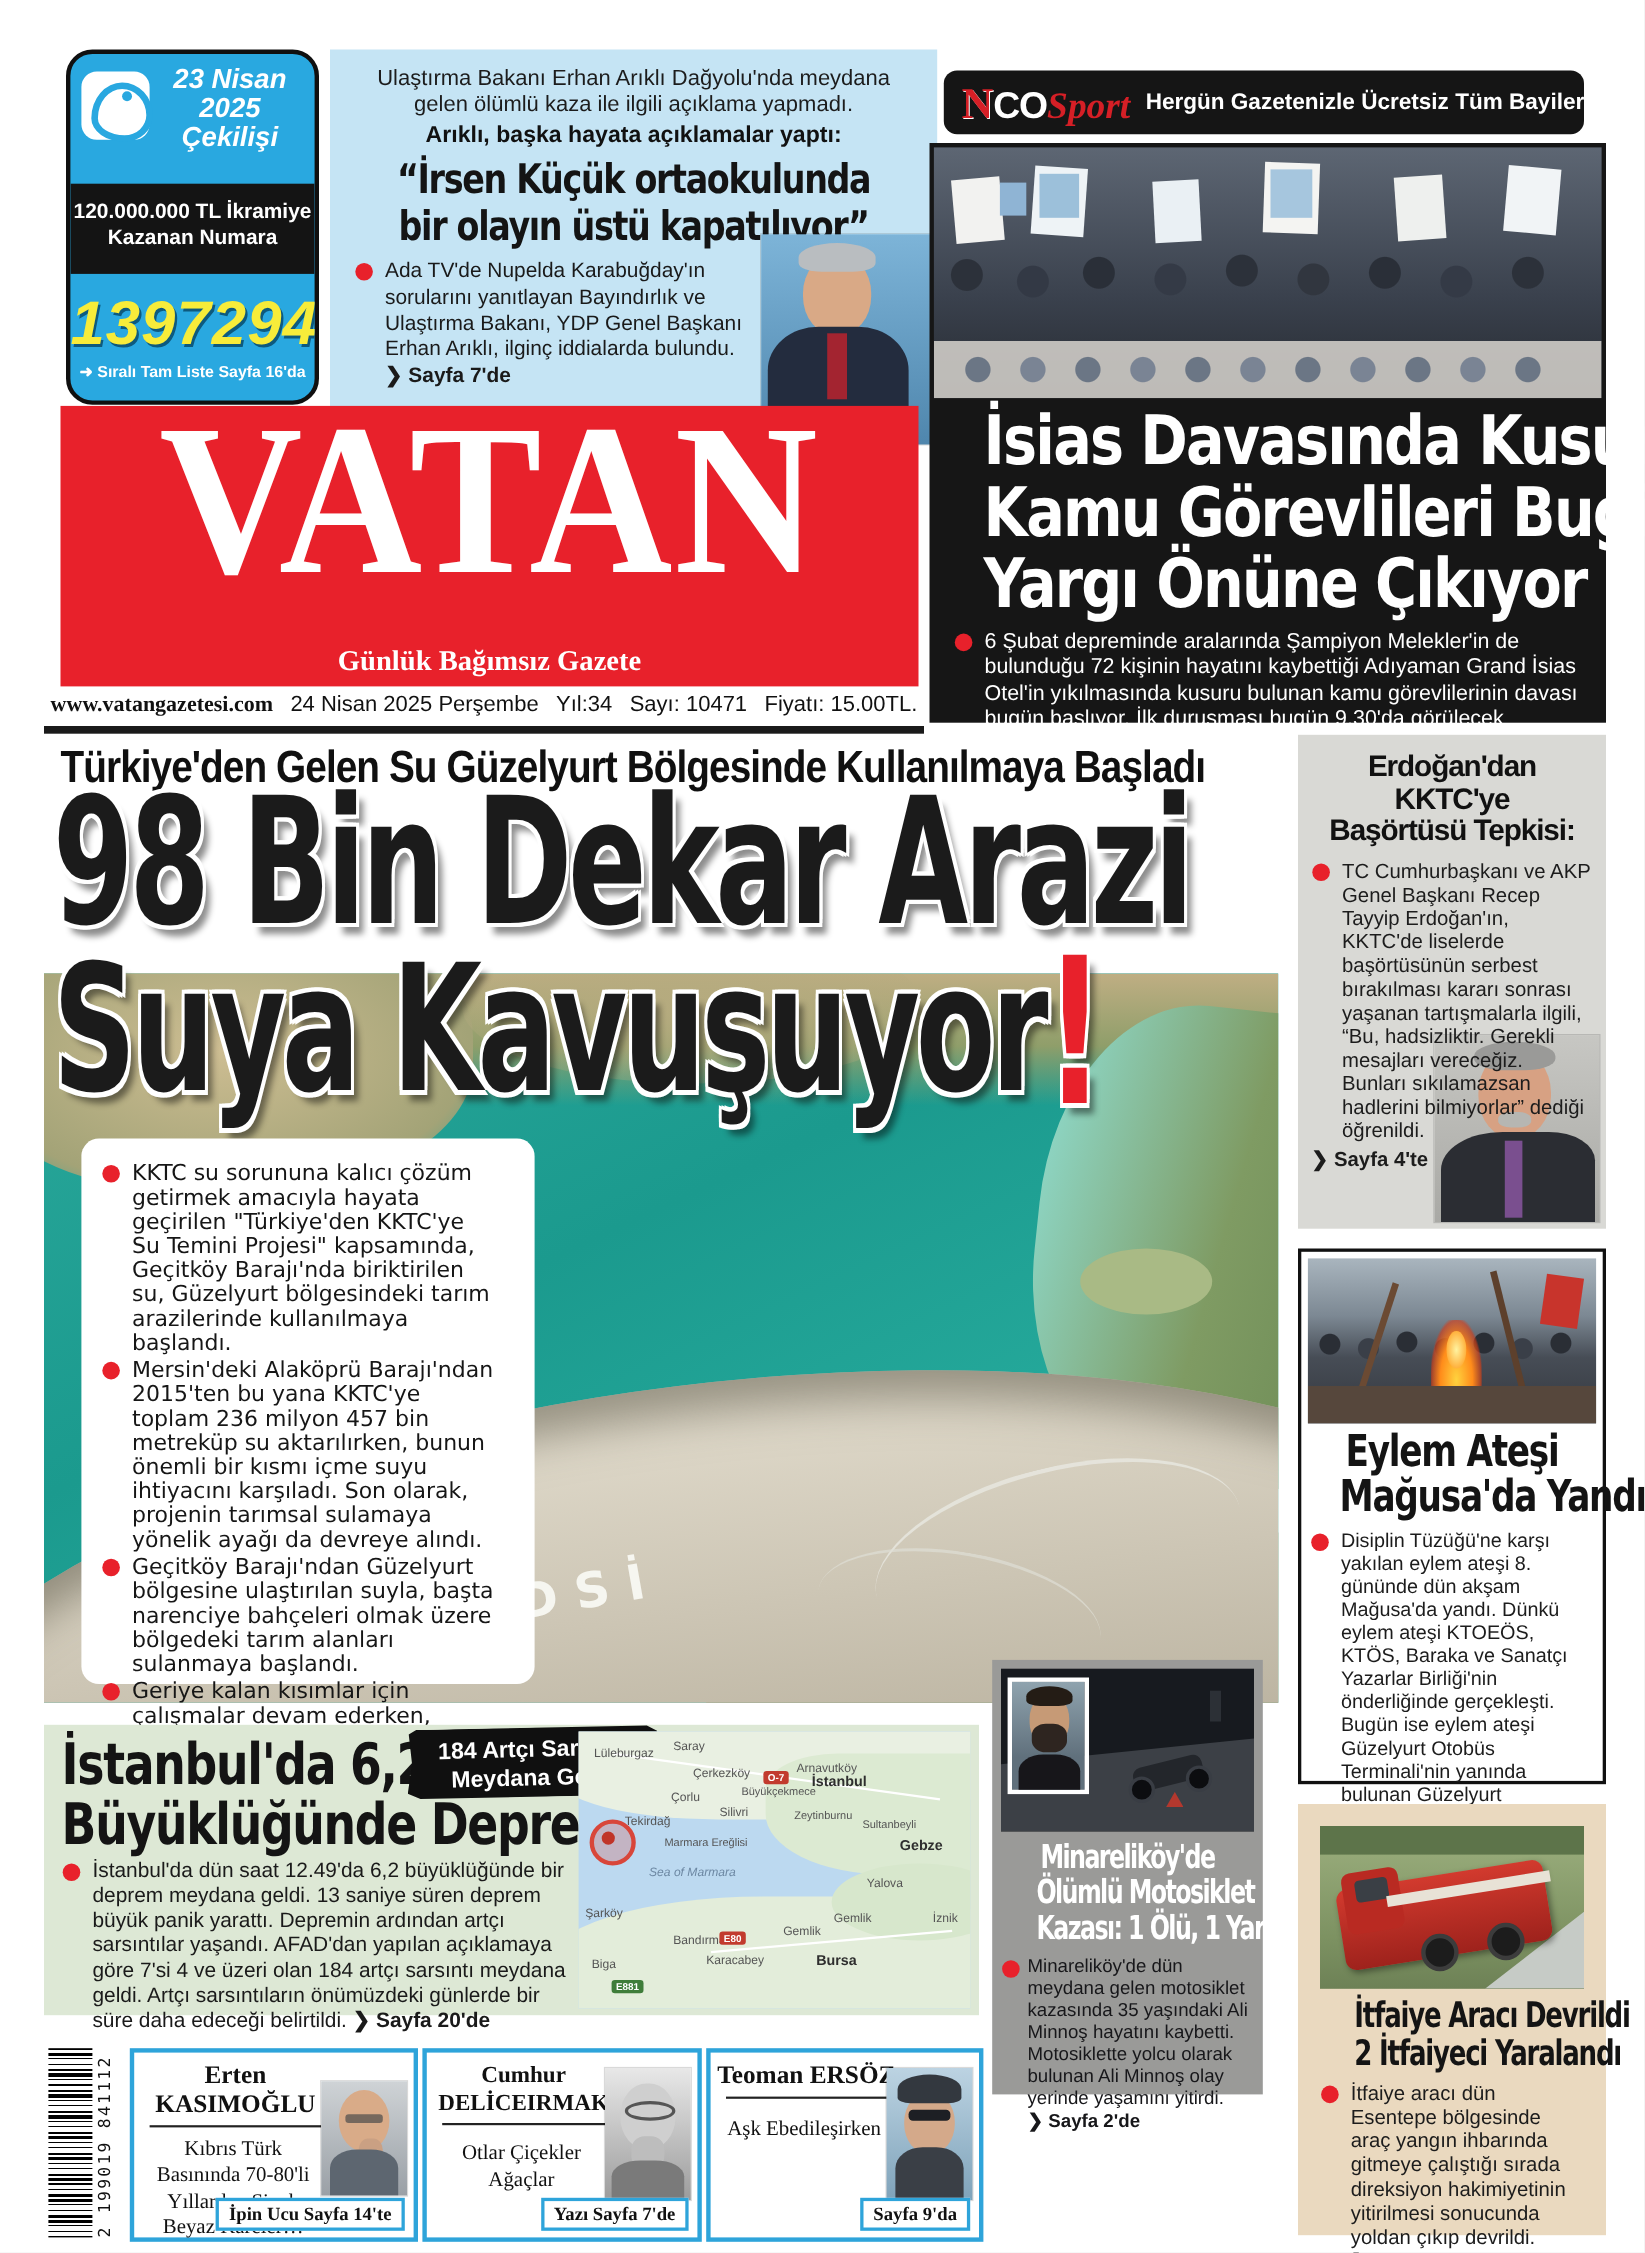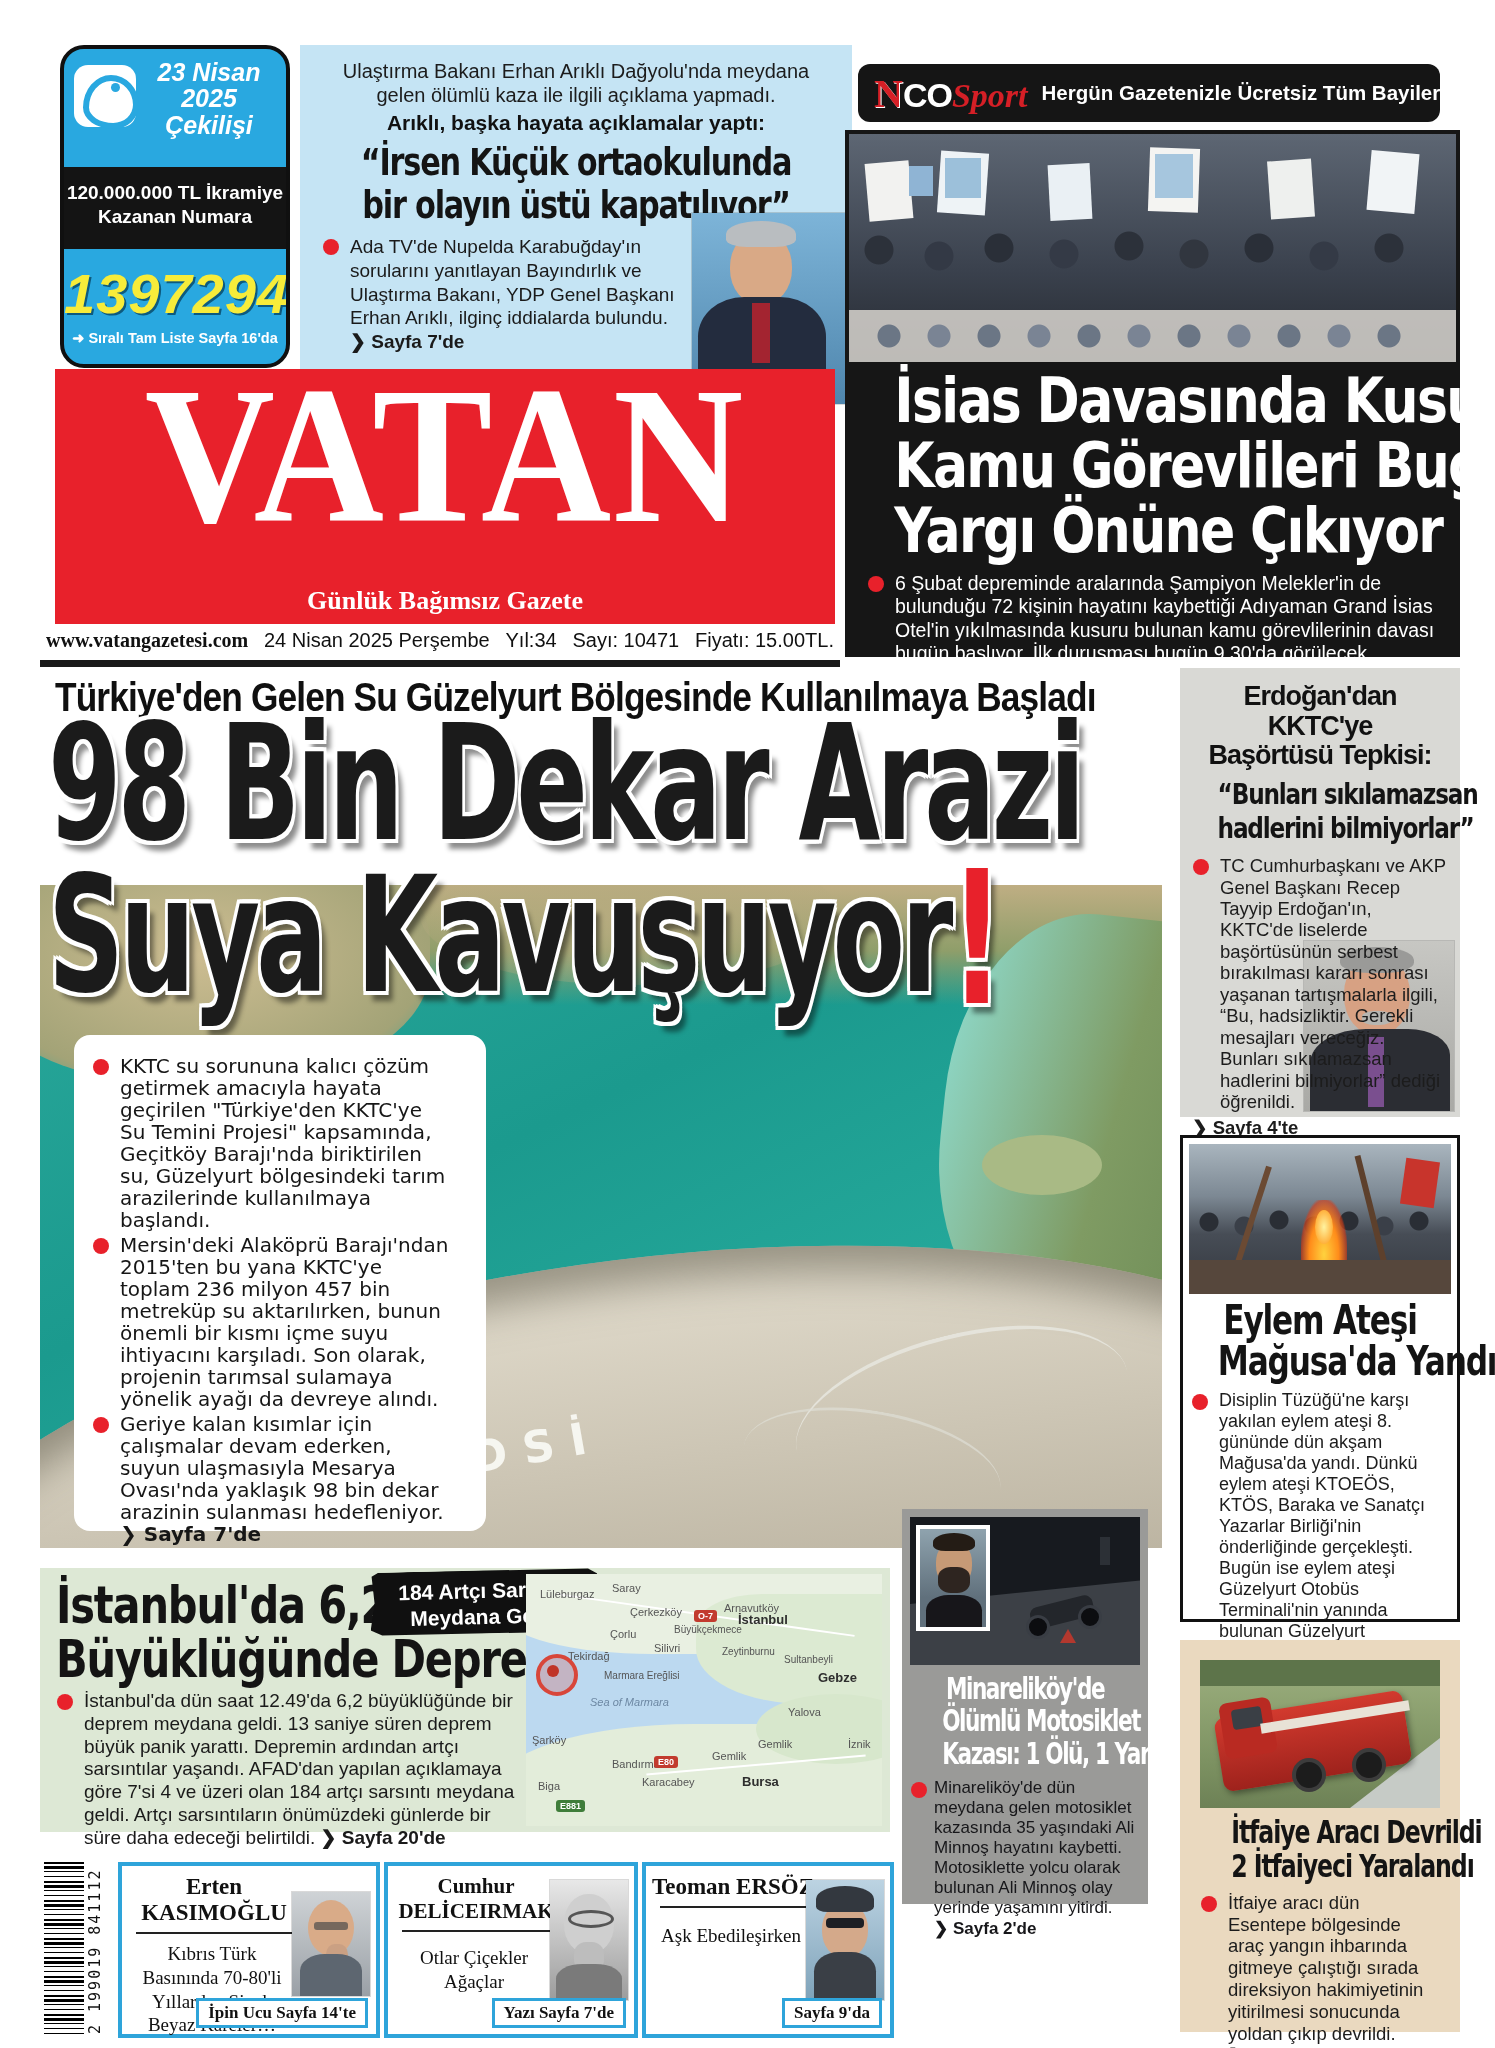--- a/index.html
+++ b/index.html
@@ -145,32 +145,29 @@
   <span class="abs cndl mainhl" style="left:48px;top:704px;font-size:160px;line-height:1;transform:scaleX(.66);">98 Bin Dekar Arazi</span>
   <div class="abs" style="left:48px;top:856px;">
     <span class="cndl mainhl" style="font-size:160px;line-height:1;transform:scaleX(.66);">
       <span>Suya Kavuşuyor</span><span style="color:#e8212b;font-size:185px;line-height:.85;vertical-align:-12px;">!</span>
     </span>
   </div>
 
   <div class="abs" style="left:74px;top:1035px;width:412px;height:496px;background:#fff;border-radius:16px;padding:20px 34px 0 18px;box-sizing:border-box;font-family:'DejaVu Sans',sans-serif;font-size:20px;line-height:1.1;color:#161616;">
     <p class="bp">KKTC su sorununa kalıcı çözüm getirmek amacıyla hayata geçirilen "Türkiye'den KKTC'ye Su Temini Projesi" kapsamında, Geçitköy Barajı'nda biriktirilen su, Güzelyurt bölgesindeki tarım arazilerinde kullanılmaya başlandı.</p>
     <p class="bp">Mersin'deki Alaköprü Barajı'ndan 2015'ten bu yana KKTC'ye toplam 236 milyon 457 bin metreküp su aktarılırken, bunun önemli bir kısmı içme suyu ihtiyacını karşıladı. Son olarak, projenin tarımsal sulamaya yönelik ayağı da devreye alındı.</p>
+    <p class="bp">Geçitköy Barajı'ndan Güzelyurt bölgesine ulaştırılan suyla, başta narenciye bahçeleri olmak üzere bölgedeki tarım alanları sulanmaya başlandı.</p>
     <p class="bp"><span>Geriye kalan kısımlar için çalışmalar devam ederken, suyun ulaşmasıyla Mesarya Ovası'nda yaklaşık 98 bin dekar arazinin sulanması hedefleniyor.</span>
       <b class="pref">Sayfa 7'de</b></p>
   </div>
 
   <div class="abs" style="left:1180px;top:668px;width:280px;height:449px;background:#d9d9d5;padding:14px 12px;box-sizing:border-box;">
     <div class="ctr" style="font-size:27px;font-weight:bold;letter-spacing:-1px;line-height:1.1;">
       <div>Erdoğan'dan KKTC'ye</div>
       <div>Başörtüsü Tepkisi:</div>
-    </div>
-    <div style="margin-top:6px;">
-      <span class="cnd dkhl" style="font-size:29px;transform:scaleX(.8);text-align:center;">“Bunları sıkılamazsan</span>
-      <span class="cnd dkhl" style="font-size:29px;transform:scaleX(.8);text-align:center;">hadlerini bilmiyorlar”</span>
     </div>
     <div style="margin-top:10px;font-size:18.5px;line-height:1.16;color:#1c1c1c;">
       <div class="abs headshadow" style="right:6px;bottom:6px;width:150px;height:170px;background:linear-gradient(#c7c7c3,#a9a9a5);overflow:hidden;">
         <div class="abs" style="left:40px;top:14px;width:66px;height:80px;background:#d7a183;border-radius:48%;"></div>
         <div class="abs" style="left:36px;top:6px;width:74px;height:26px;background:#9a9a98;border-radius:50% 50% 40% 40%;"></div>
         <div class="abs" style="left:58px;top:70px;width:30px;height:14px;background:#b6b6b2;border-radius:40%;"></div>
         <div class="abs" style="left:6px;top:88px;width:140px;height:86px;background:#2b2d33;border-radius:40% 30% 0 0;"></div>
         <div class="abs" style="left:64px;top:96px;width:16px;height:70px;background:#7a4f8f;"></div>
       </div>
       <p class="bp" style="margin:0;"><span>TC Cumhurbaşkanı ve AKP Genel Başkanı Recep Tayyip Erdoğan'ın, KKTC'de liselerde başörtüsünün serbest bırakılması kararı sonrası yaşanan tartışmalarla ilgili, “Bu, hadsizliktir. Gerekli mesajları vereceğiz. Bunları sıkılamazsan hadlerini bilmiyorlar” dediği öğrenildi.</span></p>

